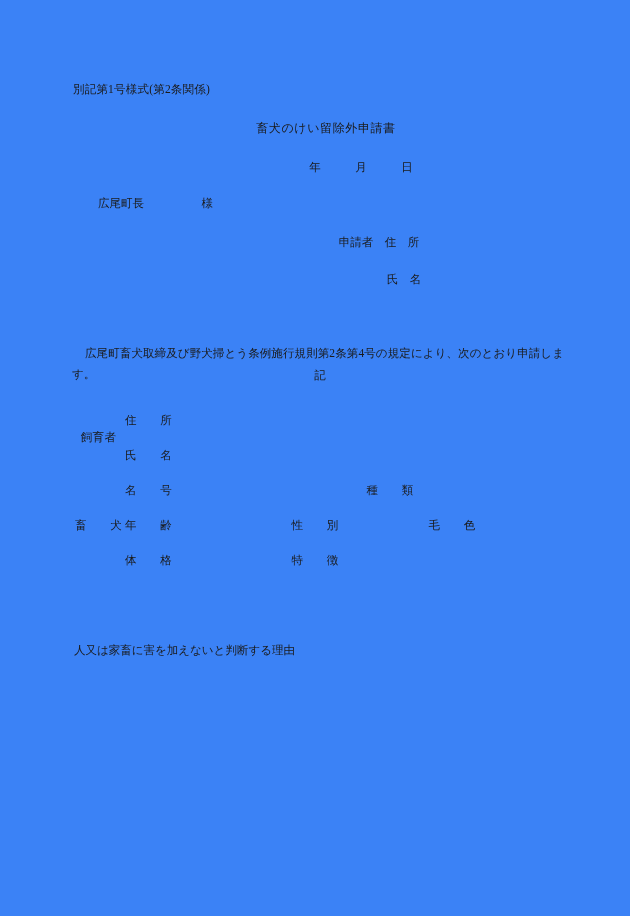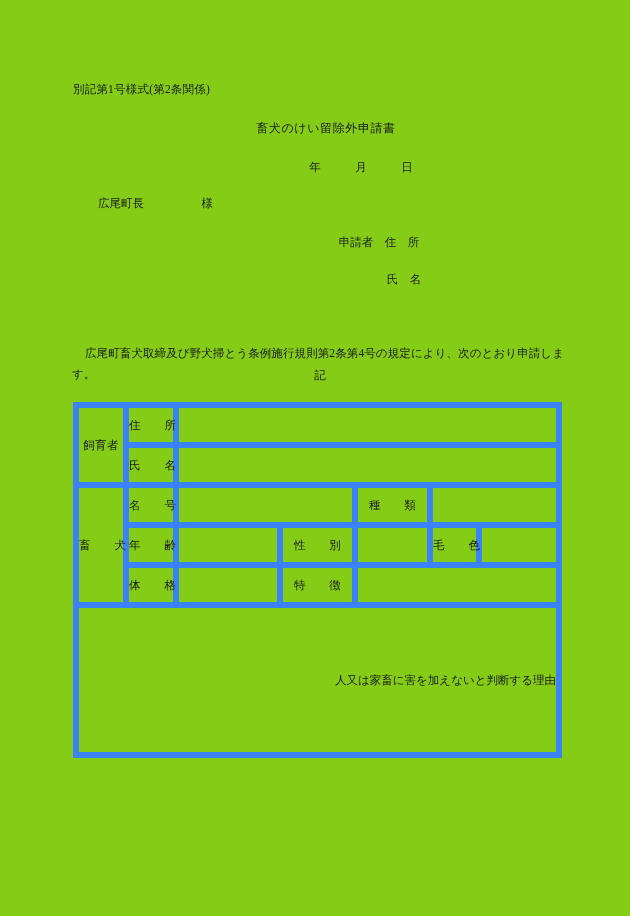--- a/index.html
+++ b/index.html
@@ -12,21 +12,21 @@
     height: 916px;
     position: relative;
     font-family: "Liberation Serif", "DejaVu Serif", serif;
     color: #1a1a1a;
     overflow: hidden;
   }
 
   .page {
     position: absolute;
     inset: 0;
-    background: #84cc16;
+    background: #3b82f6;
   }
 
   
   .form-code {
     position: absolute;
     left: 73px;
     top: 82px;
     font-size: 11.5px;
     letter-spacing: 0.2px;
     white-space: nowrap;
@@ -111,21 +111,21 @@
   .form-table {
     position: absolute;
     left: 73px;
     top: 402px;
     width: 483px;
     border-collapse: collapse;
     table-layout: fixed;
     font-size: 11.5px;
   }
   .form-table td {
-    border: 6px solid #3b82f6;
+    border: 1px solid #3b82f6;
     padding: 0;
     vertical-align: middle;
   }
 
   .lbl {
     text-align: center;
     white-space: pre;
     letter-spacing: 0.3px;
   }
   .group-lbl {
@@ -137,21 +137,21 @@
   .fill {
     background: transparent;
   }
 
   .r-h { height: 34px; }
 
   .reason-cell {
     height: 144px;
     vertical-align: top;
     padding: 9px 0 0 9px;
-    text-align: right;
+    text-align: left;
   }
 </style>
 </head>
 <body>
 
 <div class="page">
 
   <div class="form-code">別記第1号様式(第2条関係)</div>
 
   <div class="doc-title">畜犬のけい留除外申請書</div>

